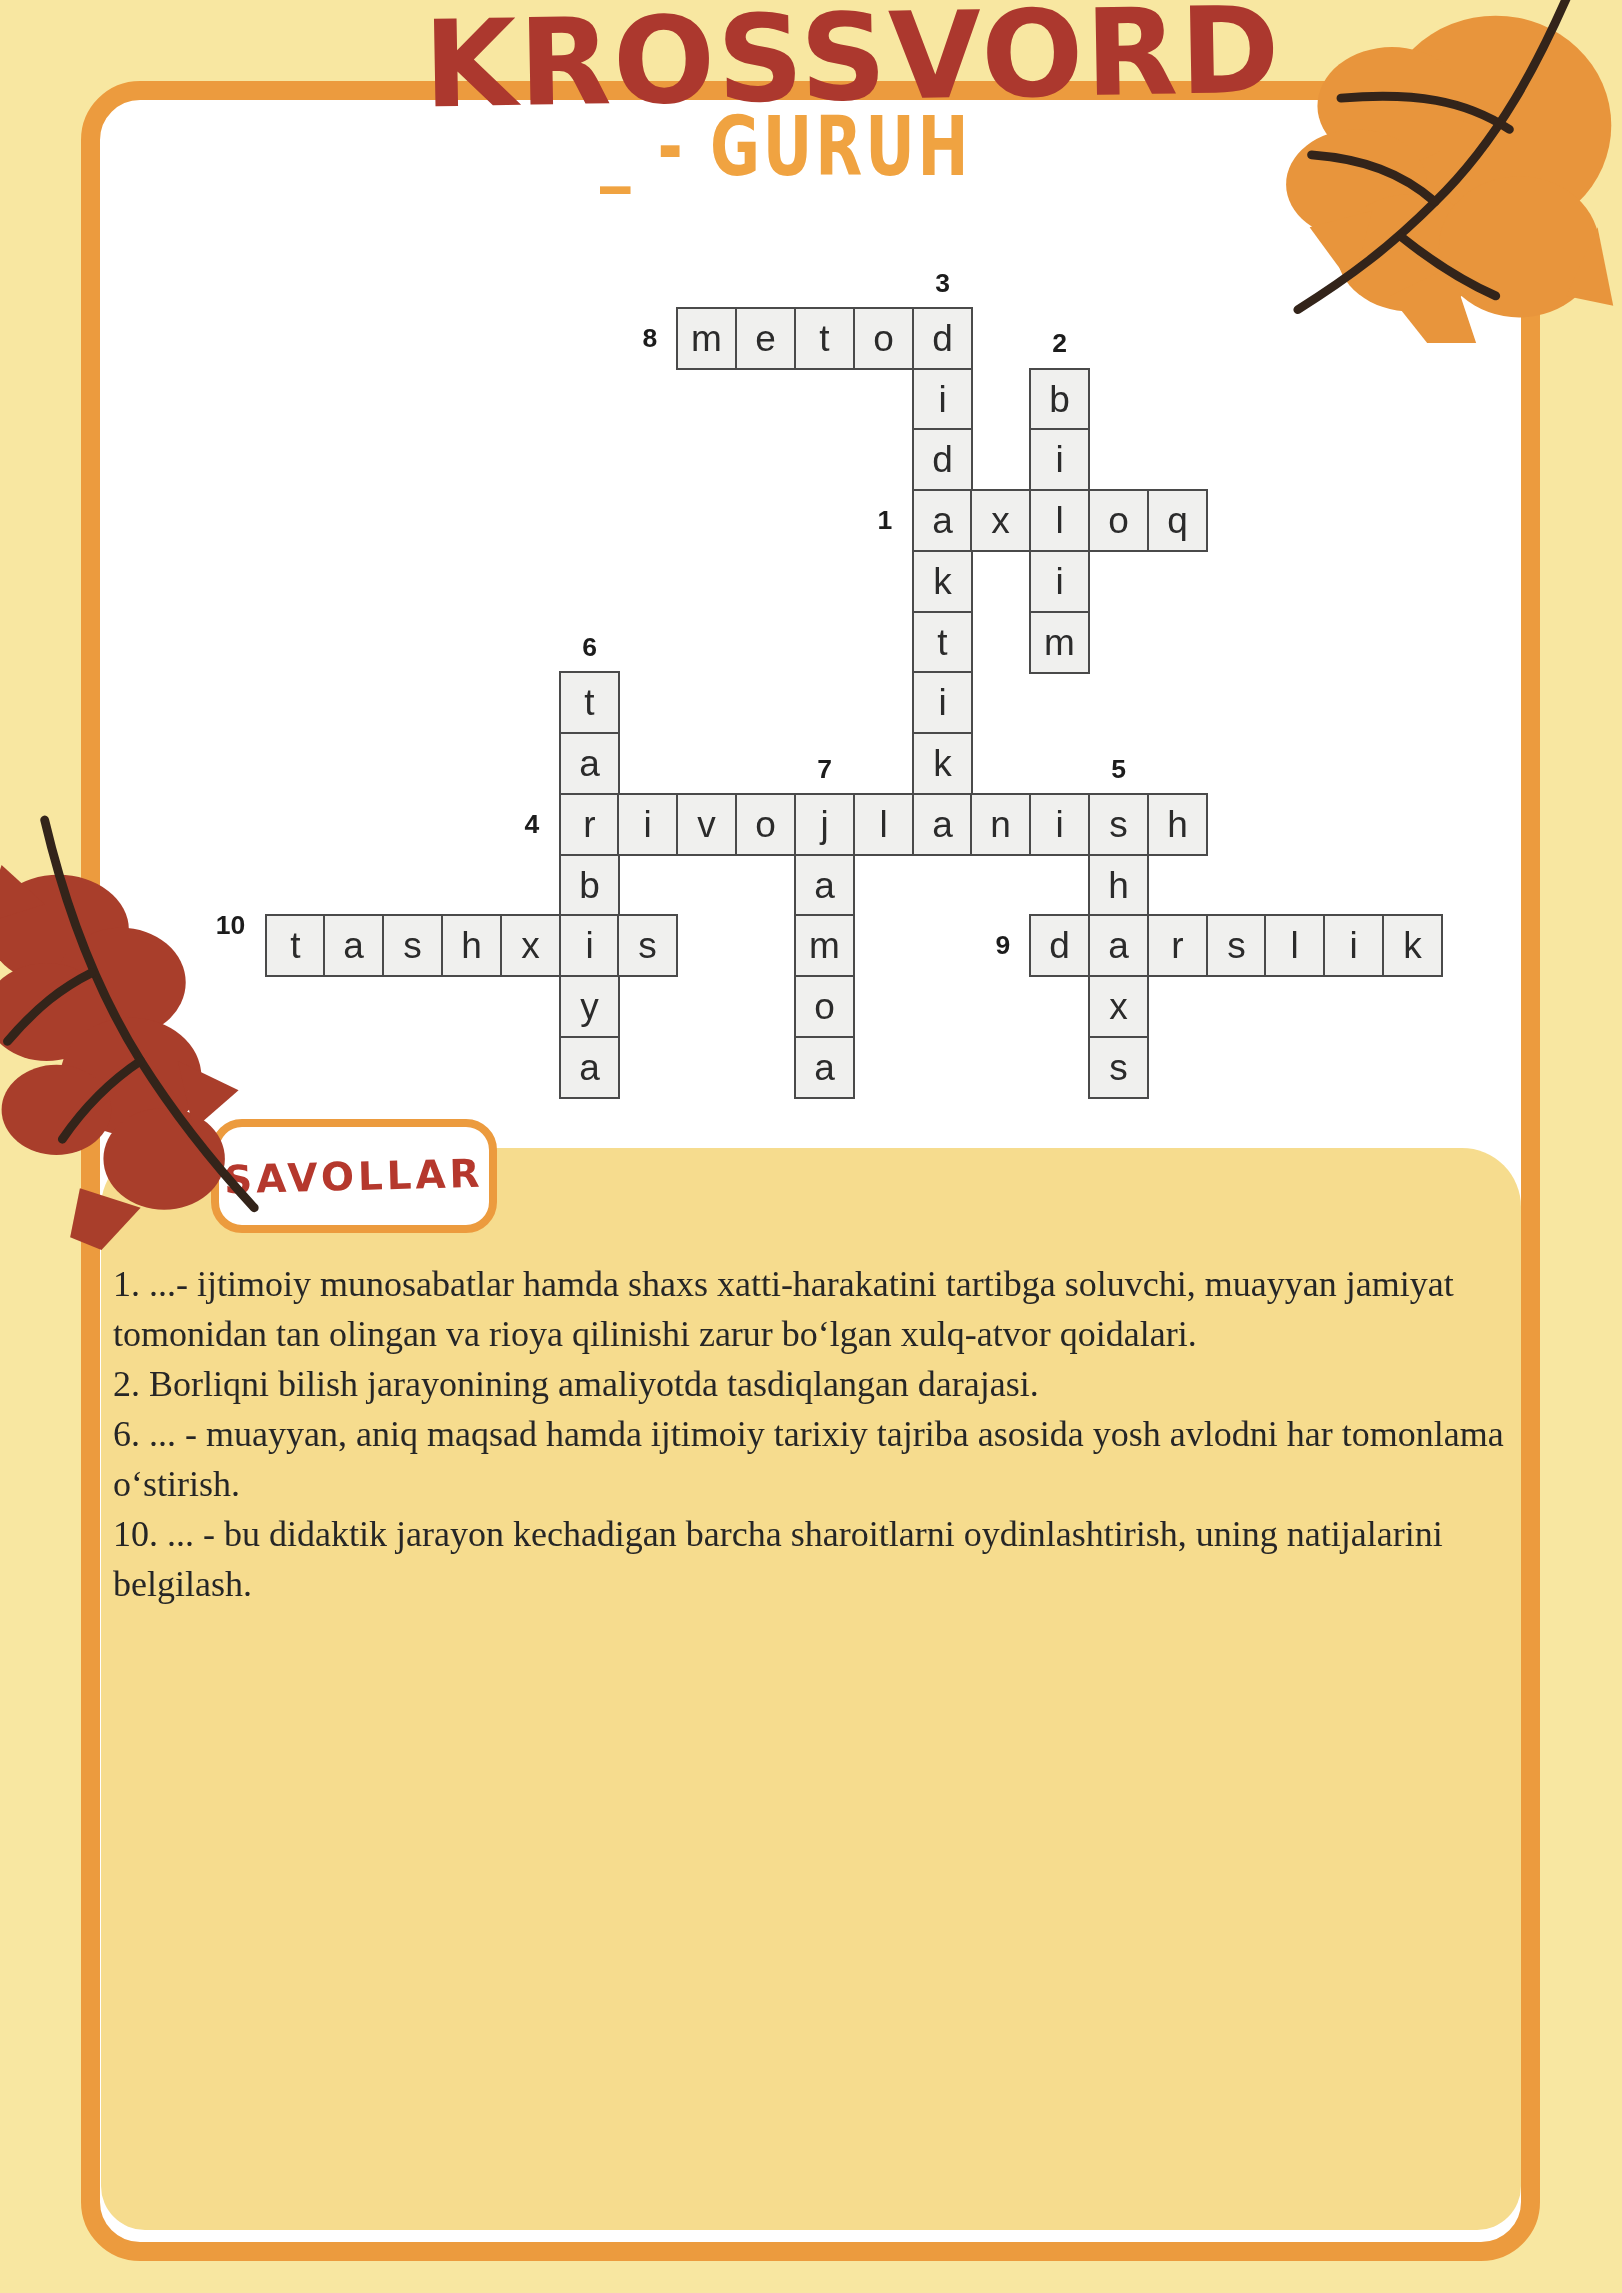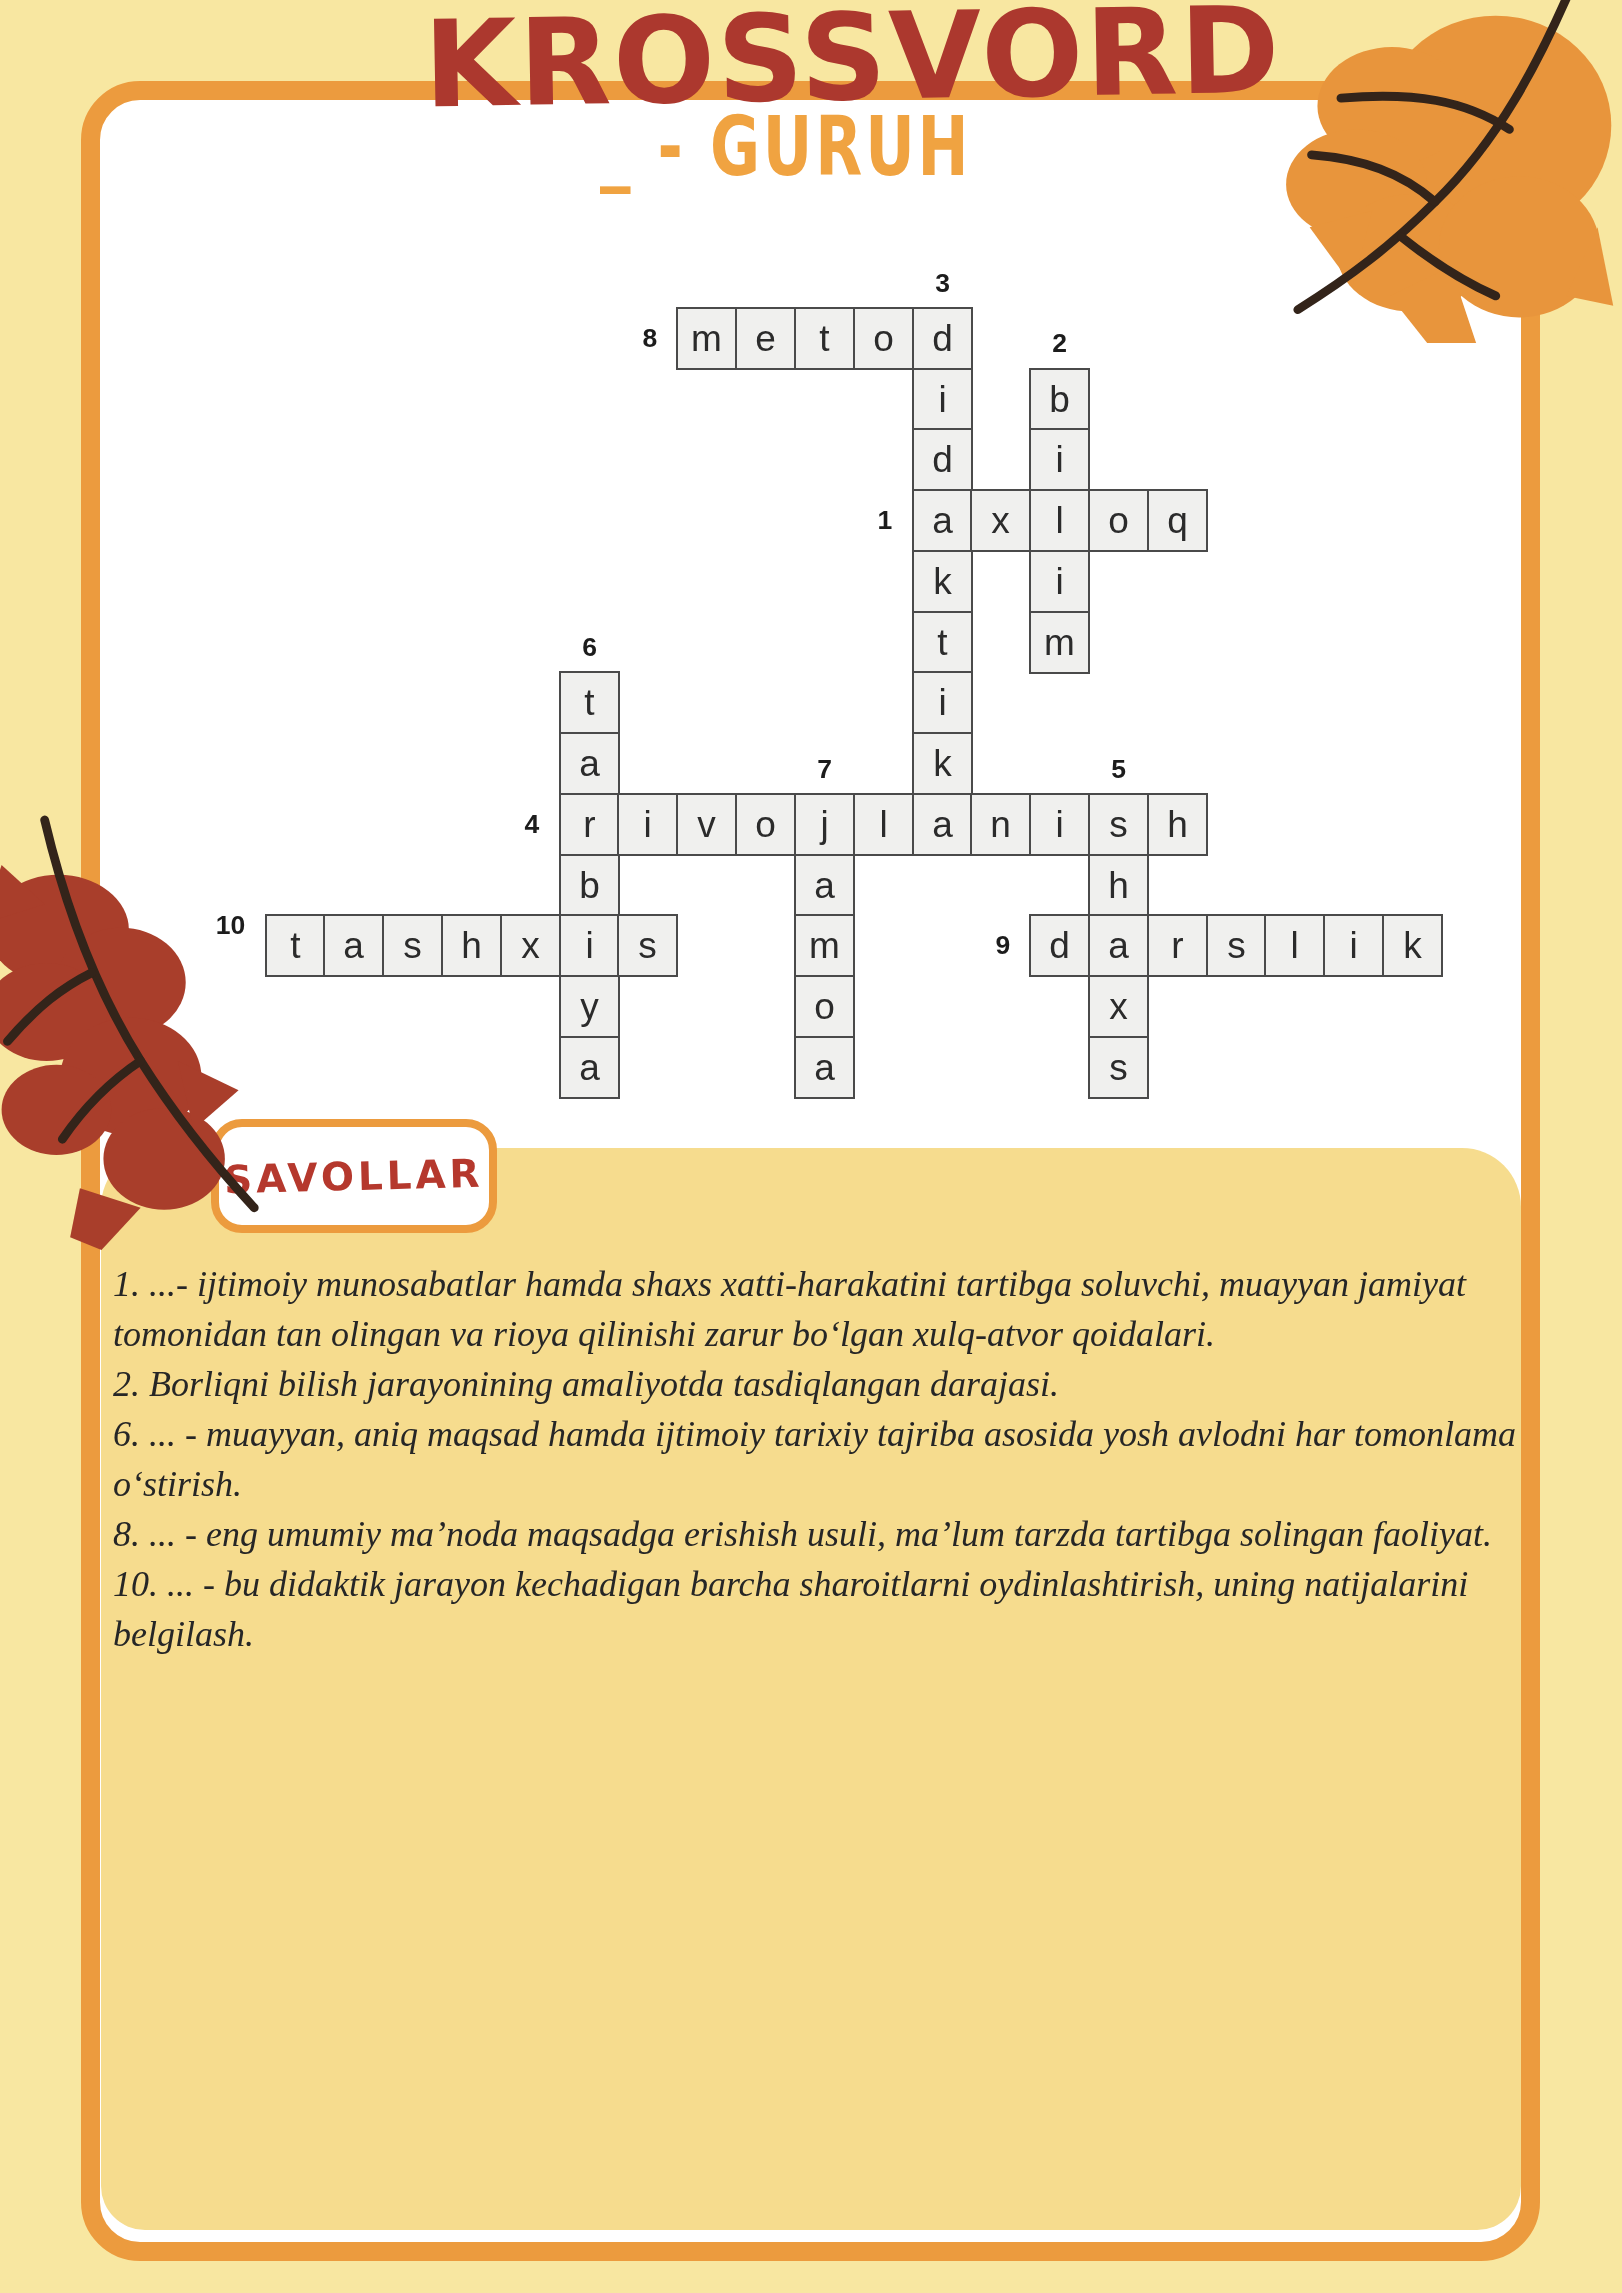--- a/index.html
+++ b/index.html
@@ -101,21 +101,20 @@
     position:absolute;left:113px;top:1259px;
     width:1404px;
     z-index:4;
   }
   .question{
     margin:0;padding:0;
     font-family:"Liberation Serif",serif;
     font-size:36px;
     line-height:50px;
     color:#262626;
-    font-style:italic;
   }
   .leaf{position:absolute;z-index:7;}
   .leaf-orange{left:1243px;top:0px;}
   .leaf-red{left:-17.6px;top:814px;}
 </style>
 </head>
 <body>
 
 <div class="card"></div>
 
@@ -195,21 +194,20 @@
 <div class="questions-panel"></div>
 
 <div class="savollar-badge">
   <span class="savollar-text">SAVOLLAR</span>
 </div>
 
 <div class="questions-list">
     <p class="question">1. ...- ijtimoiy munosabatlar hamda shaxs xatti-harakatini tartibga soluvchi, muayyan jamiyat tomonidan tan olingan va rioya qilinishi zarur bo‘lgan xulq-atvor qoidalari.</p>
     <p class="question">2. Borliqni bilish jarayonining amaliyotda tasdiqlangan darajasi.</p>
     <p class="question">6. ... - muayyan, aniq maqsad hamda ijtimoiy tarixiy tajriba asosida yosh avlodni har tomonlama o‘stirish.</p>
-    <p class="question">8. ... - eng umumiy ma’noda maqsadga erishish usuli, ma’lum tarzda tartibga solingan faoliyat.</p>
     <p class="question">10. ... - bu didaktik jarayon kechadigan barcha sharoitlarni oydinlashtirish, uning natijalarini belgilash.</p>
   </div>
 
 <svg class="leaf leaf-orange" width="382" height="343" viewBox="0 0 390 350">
   <g fill="#E8953C">
     <ellipse cx="258" cy="128" rx="118" ry="112"></ellipse>
     <ellipse cx="152" cy="108" rx="76" ry="60"></ellipse>
     <ellipse cx="116" cy="188" rx="72" ry="56"></ellipse>
     <ellipse cx="172" cy="258" rx="76" ry="60"></ellipse>
     <ellipse cx="282" cy="252" rx="82" ry="72"></ellipse>

